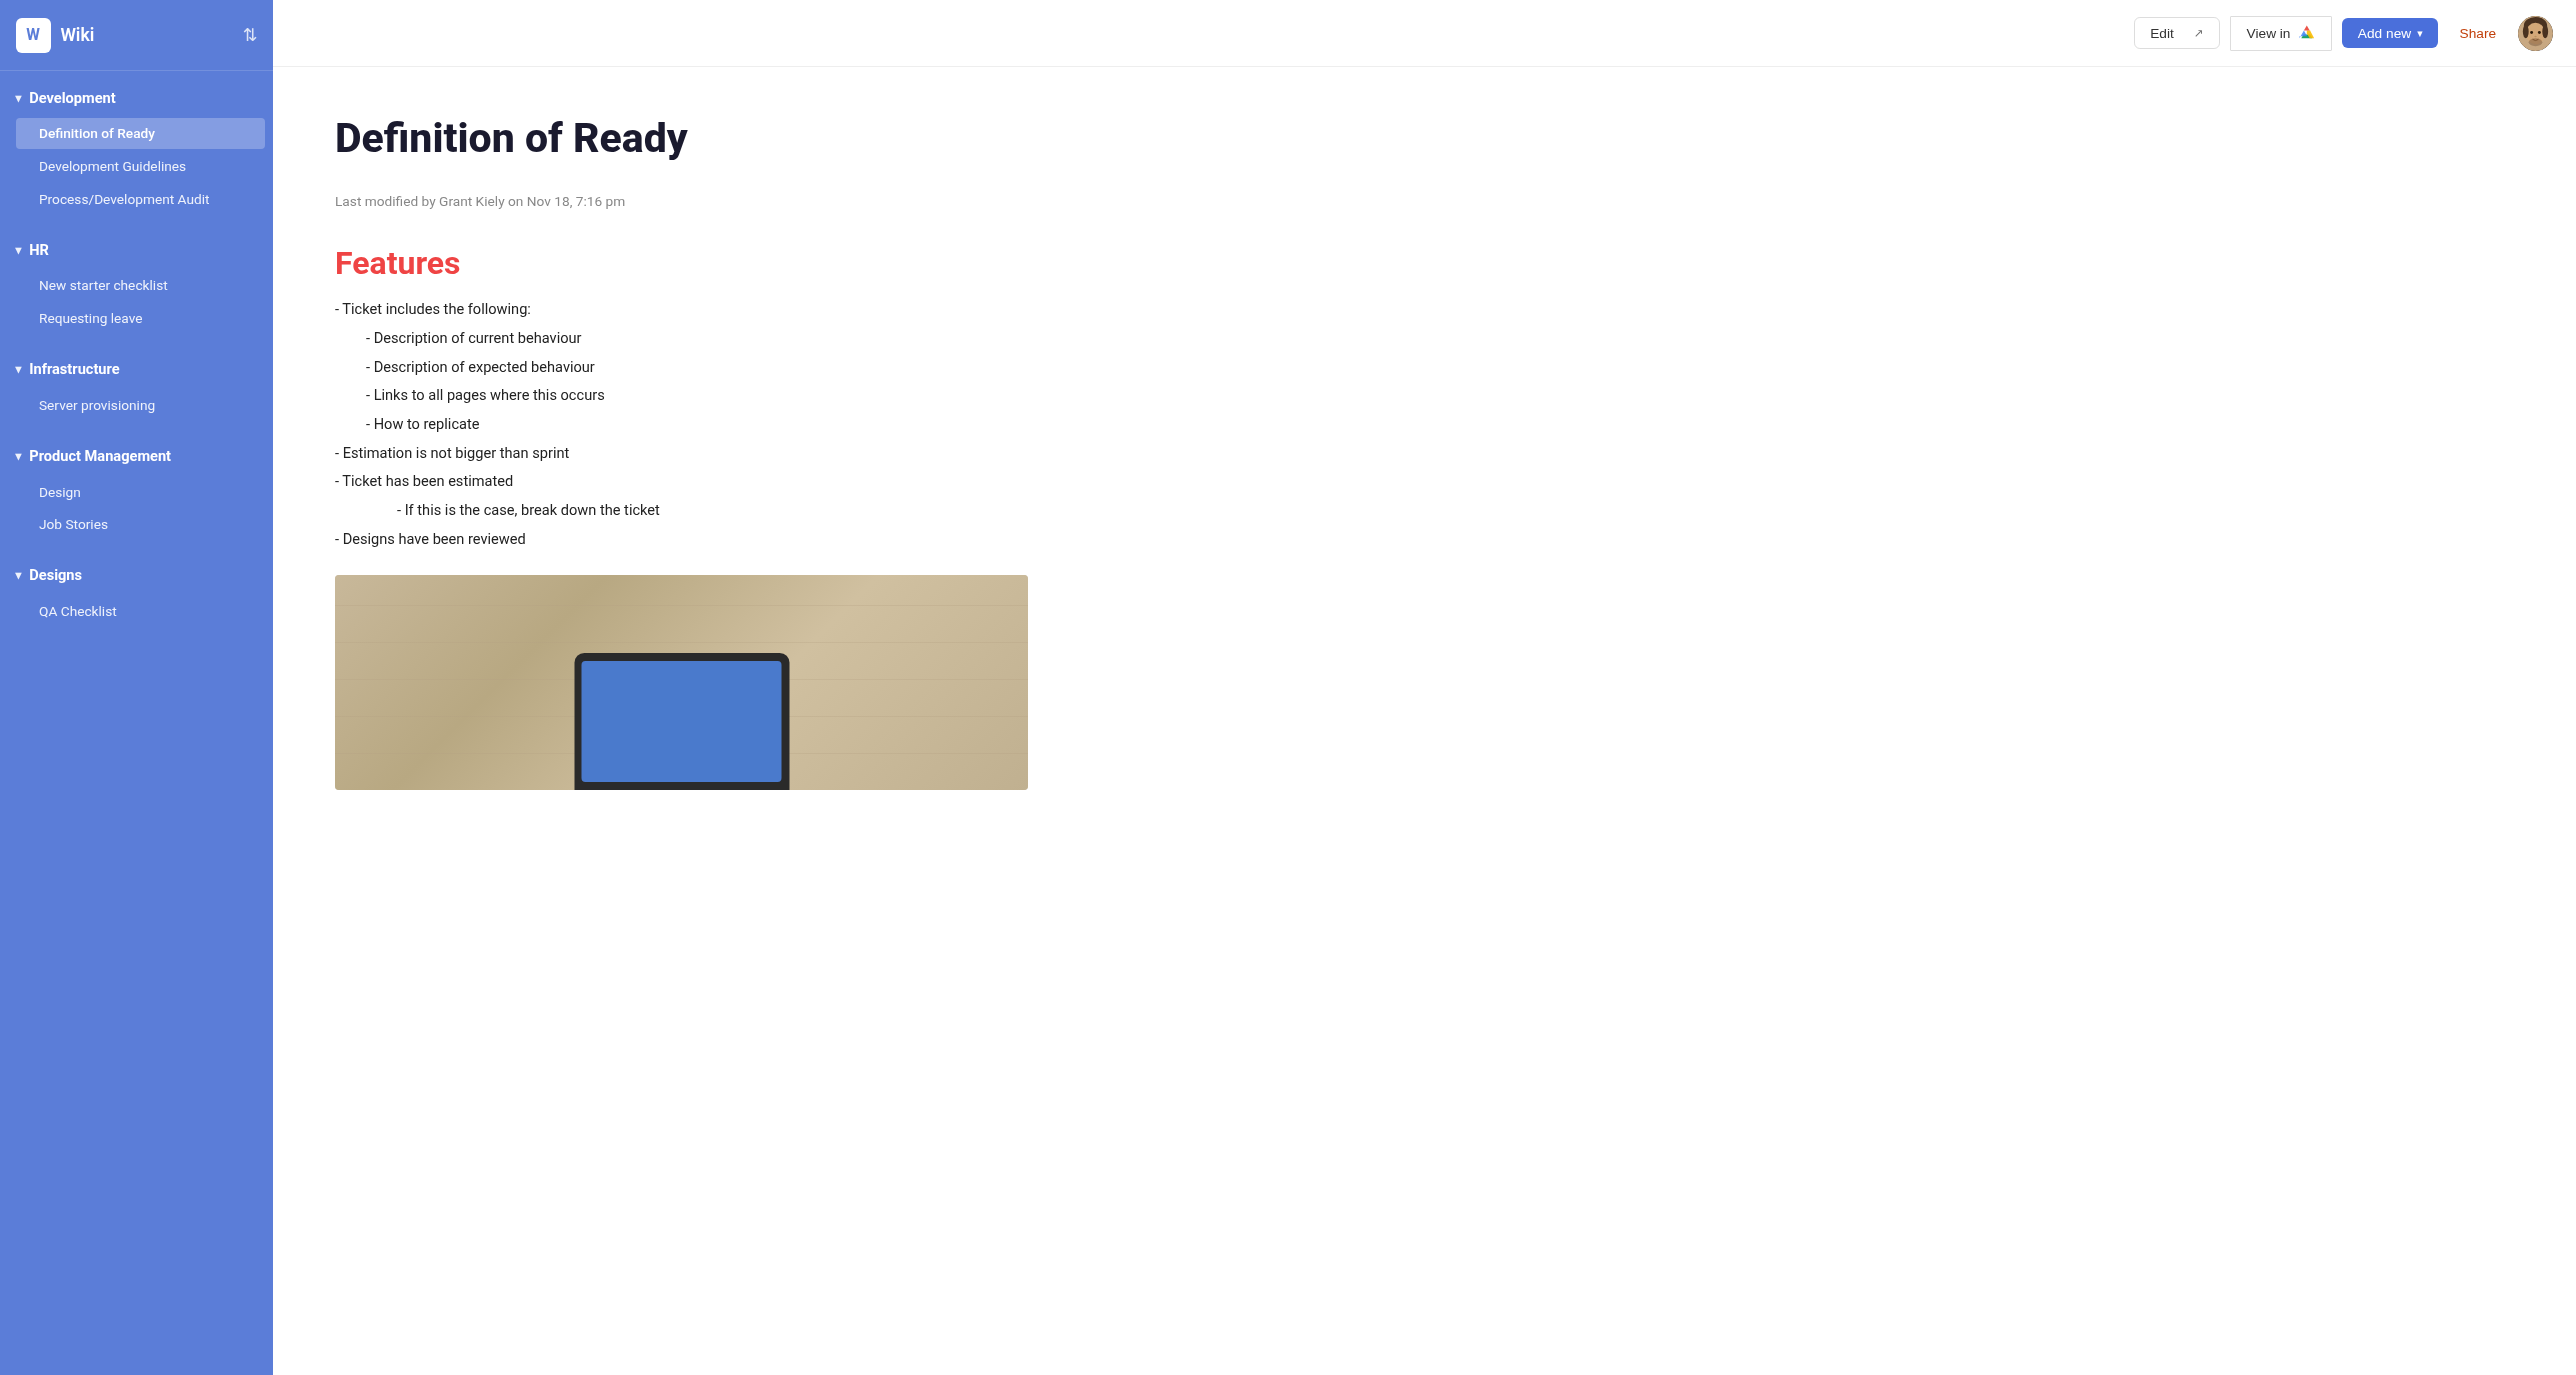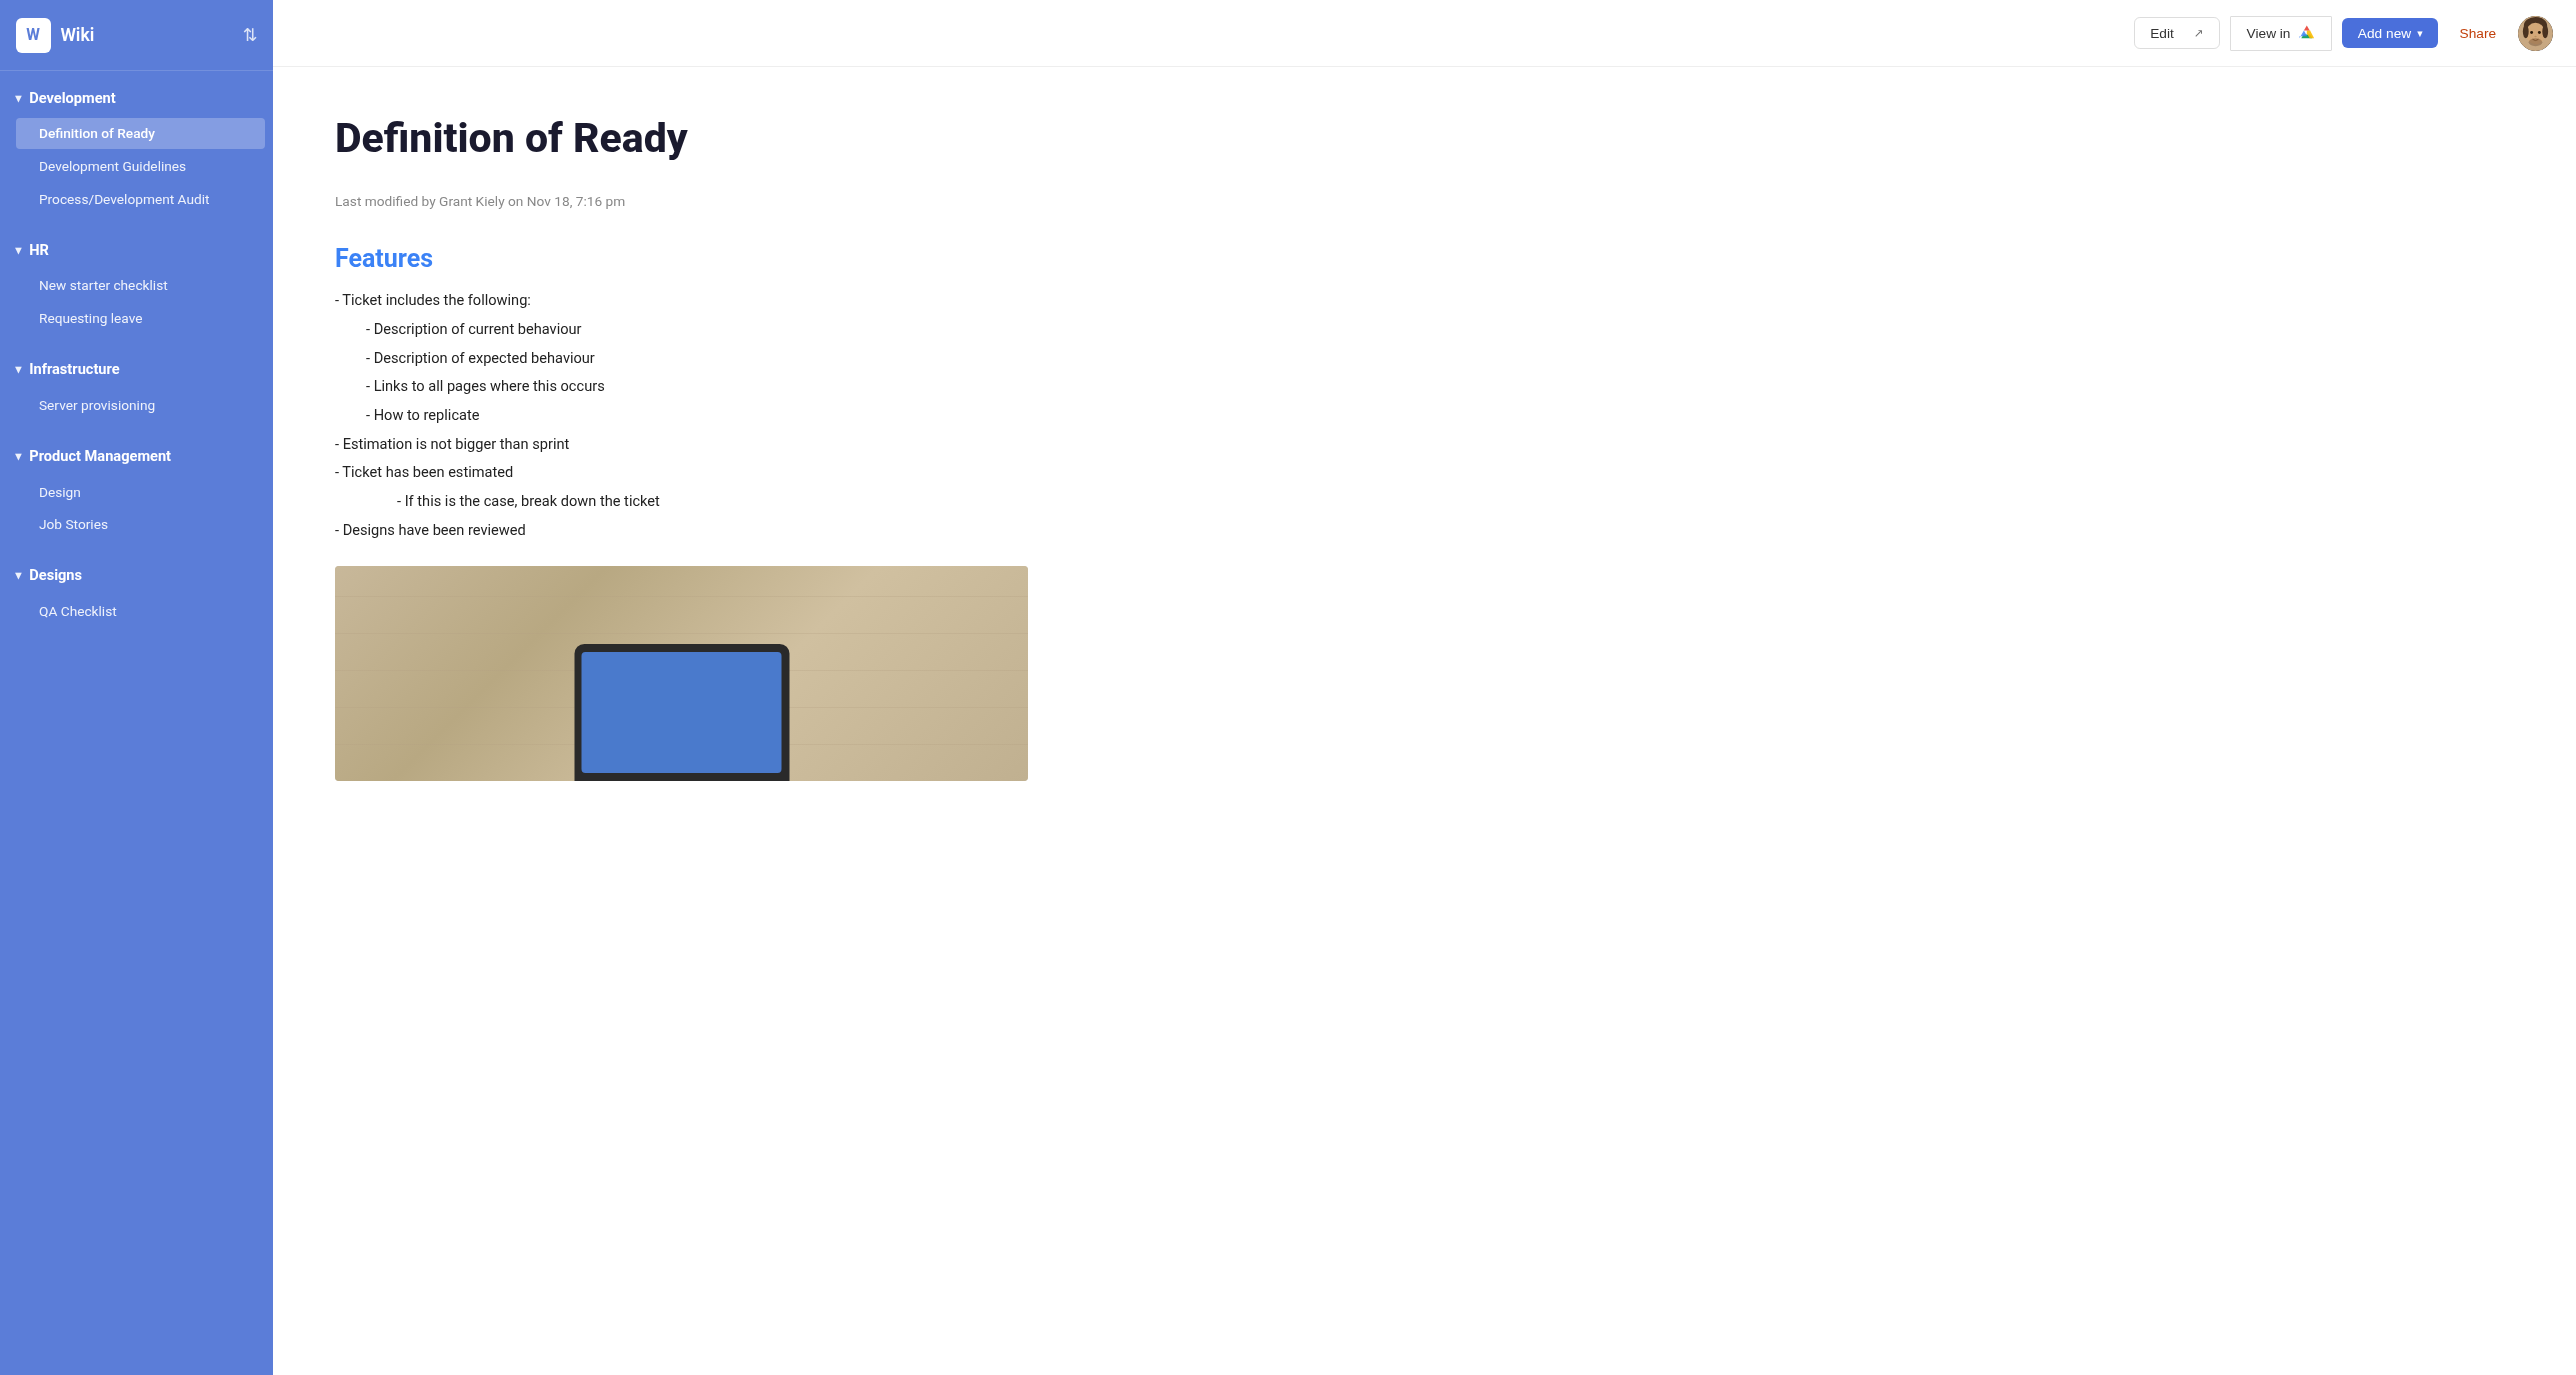--- a/index.html
+++ b/index.html
@@ -213,23 +213,23 @@
     }
 
     .page-meta {
       font-size: 13.7px;
       color: #888;
       margin-bottom: 35px;
       margin-top: 29px;
     }
 
     .section-title {
-      font-size: 25px;
+      font-size: 32px;
       font-weight: 700;
-      color: #3b82f6;
+      color: #ef4444;
       margin-bottom: 15.6px;
     }
 
     .content-text {
       font-size: 14.6px;
       color: #222;
       line-height: 1.7;
     }
 
     .content-text p {

